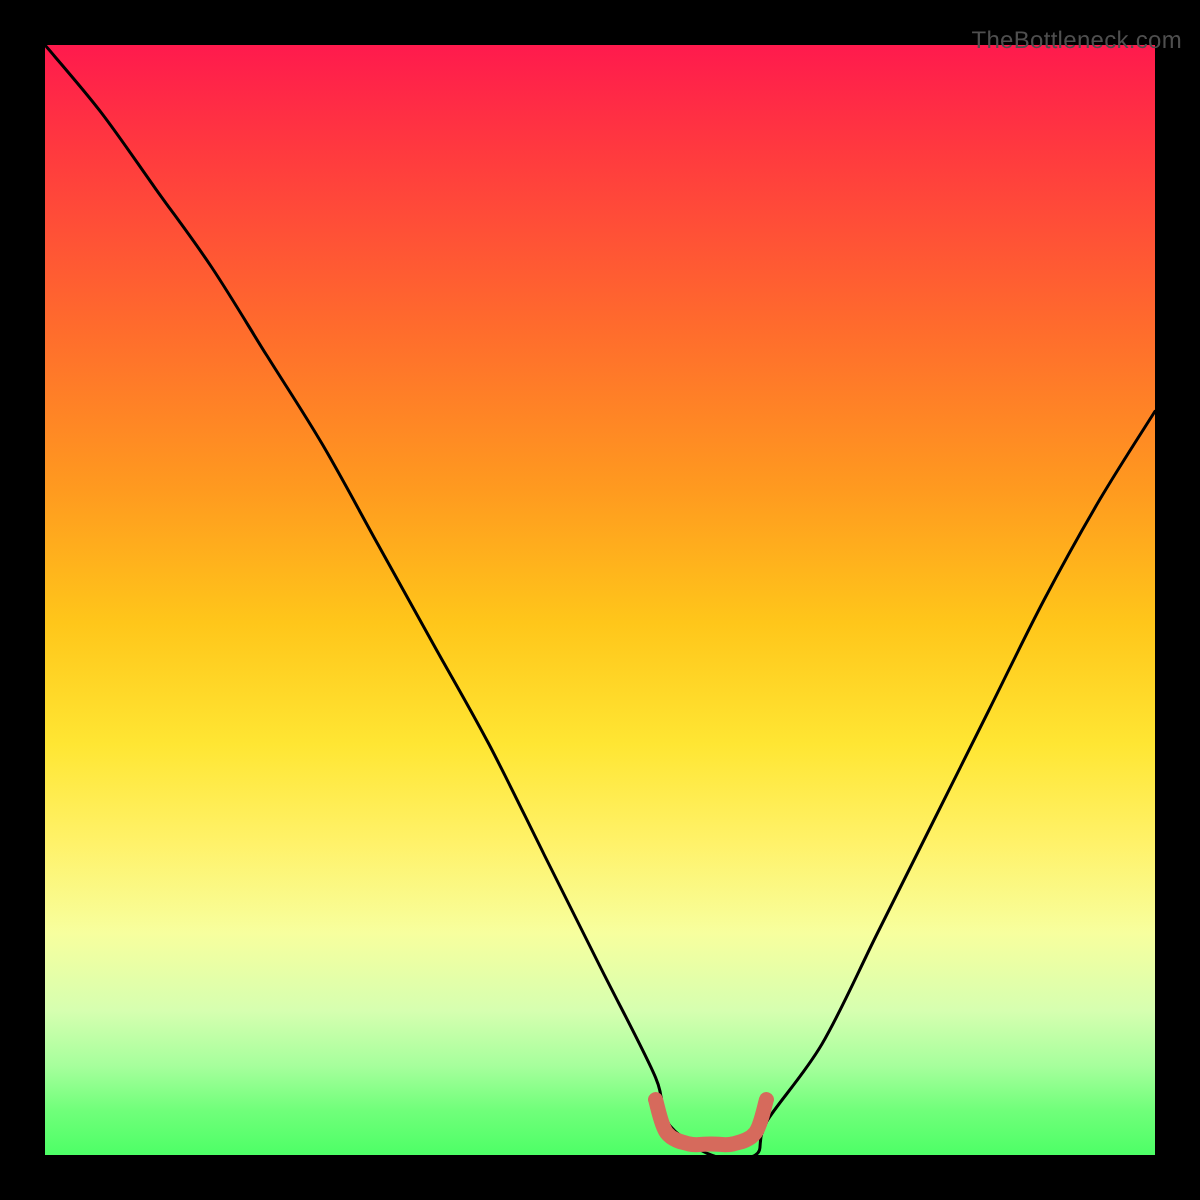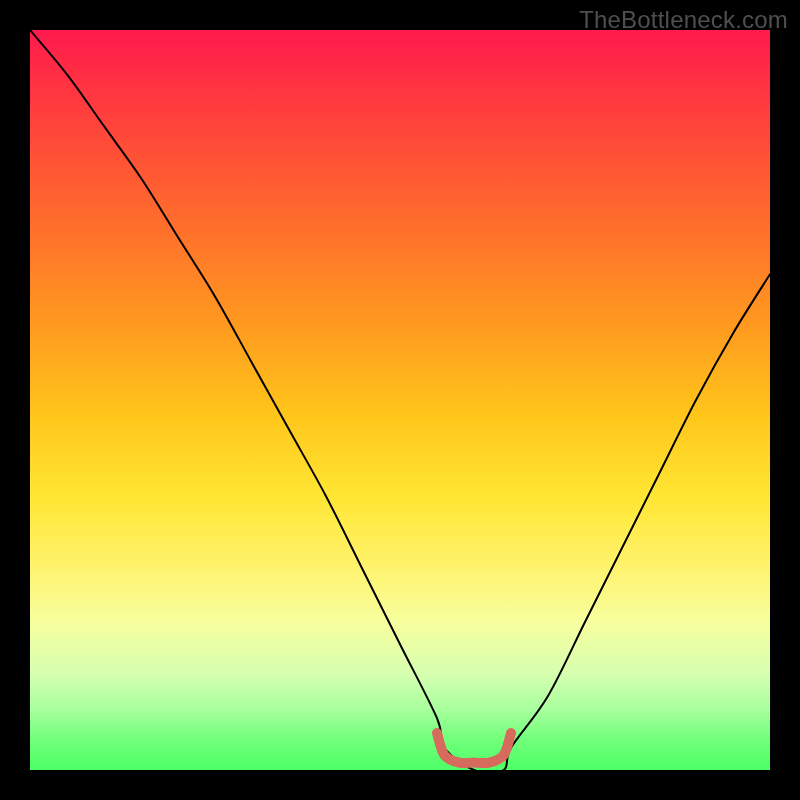--- a/index.html
+++ b/index.html
@@ -12,24 +12,24 @@
     font-family: Arial, Helvetica, sans-serif;
   }
   .frame {
     position: relative;
     width: 800px;
     height: 800px;
     background: #000;
   }
   .watermark {
     position: absolute;
-    top: 6px;
+    top: 19px;
     right: 12px;
     color: #4f4f4f;
-    font-size: 24px;
+    font-size: 16px;
     font-weight: 400;
     letter-spacing: 0.2px;
     z-index: 3;
   }
   .plot-area {
     position: absolute;
     left: 30px;
     top: 30px;
     width: 740px;
     height: 740px;

